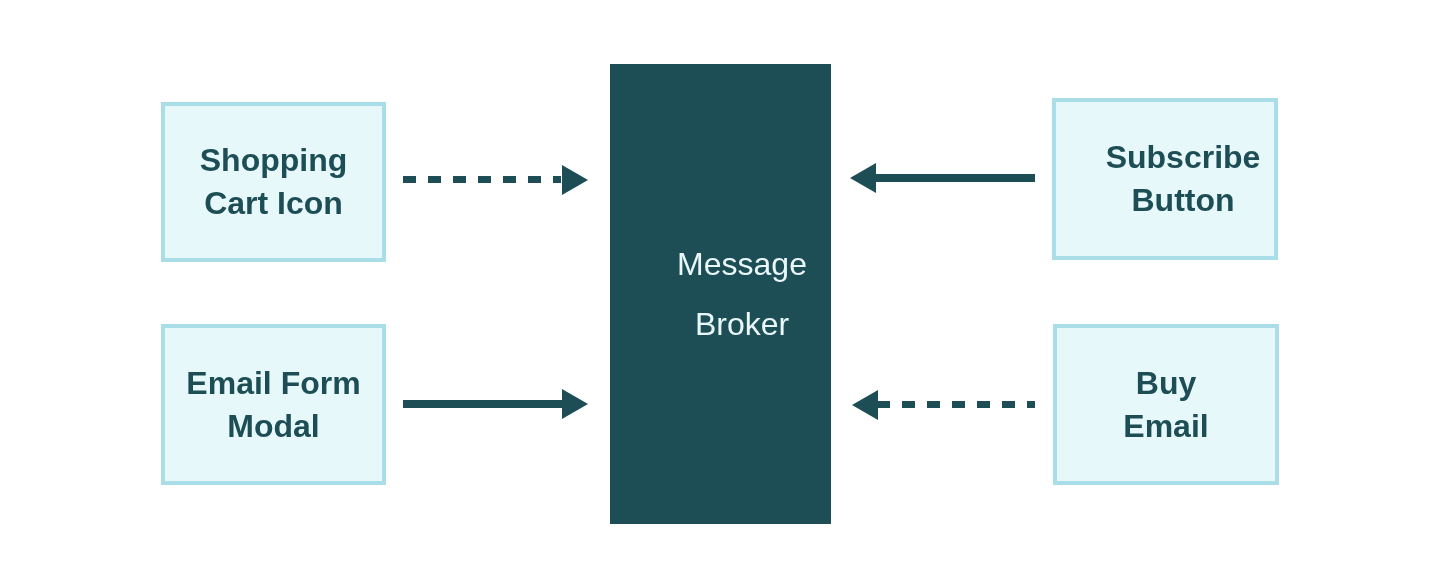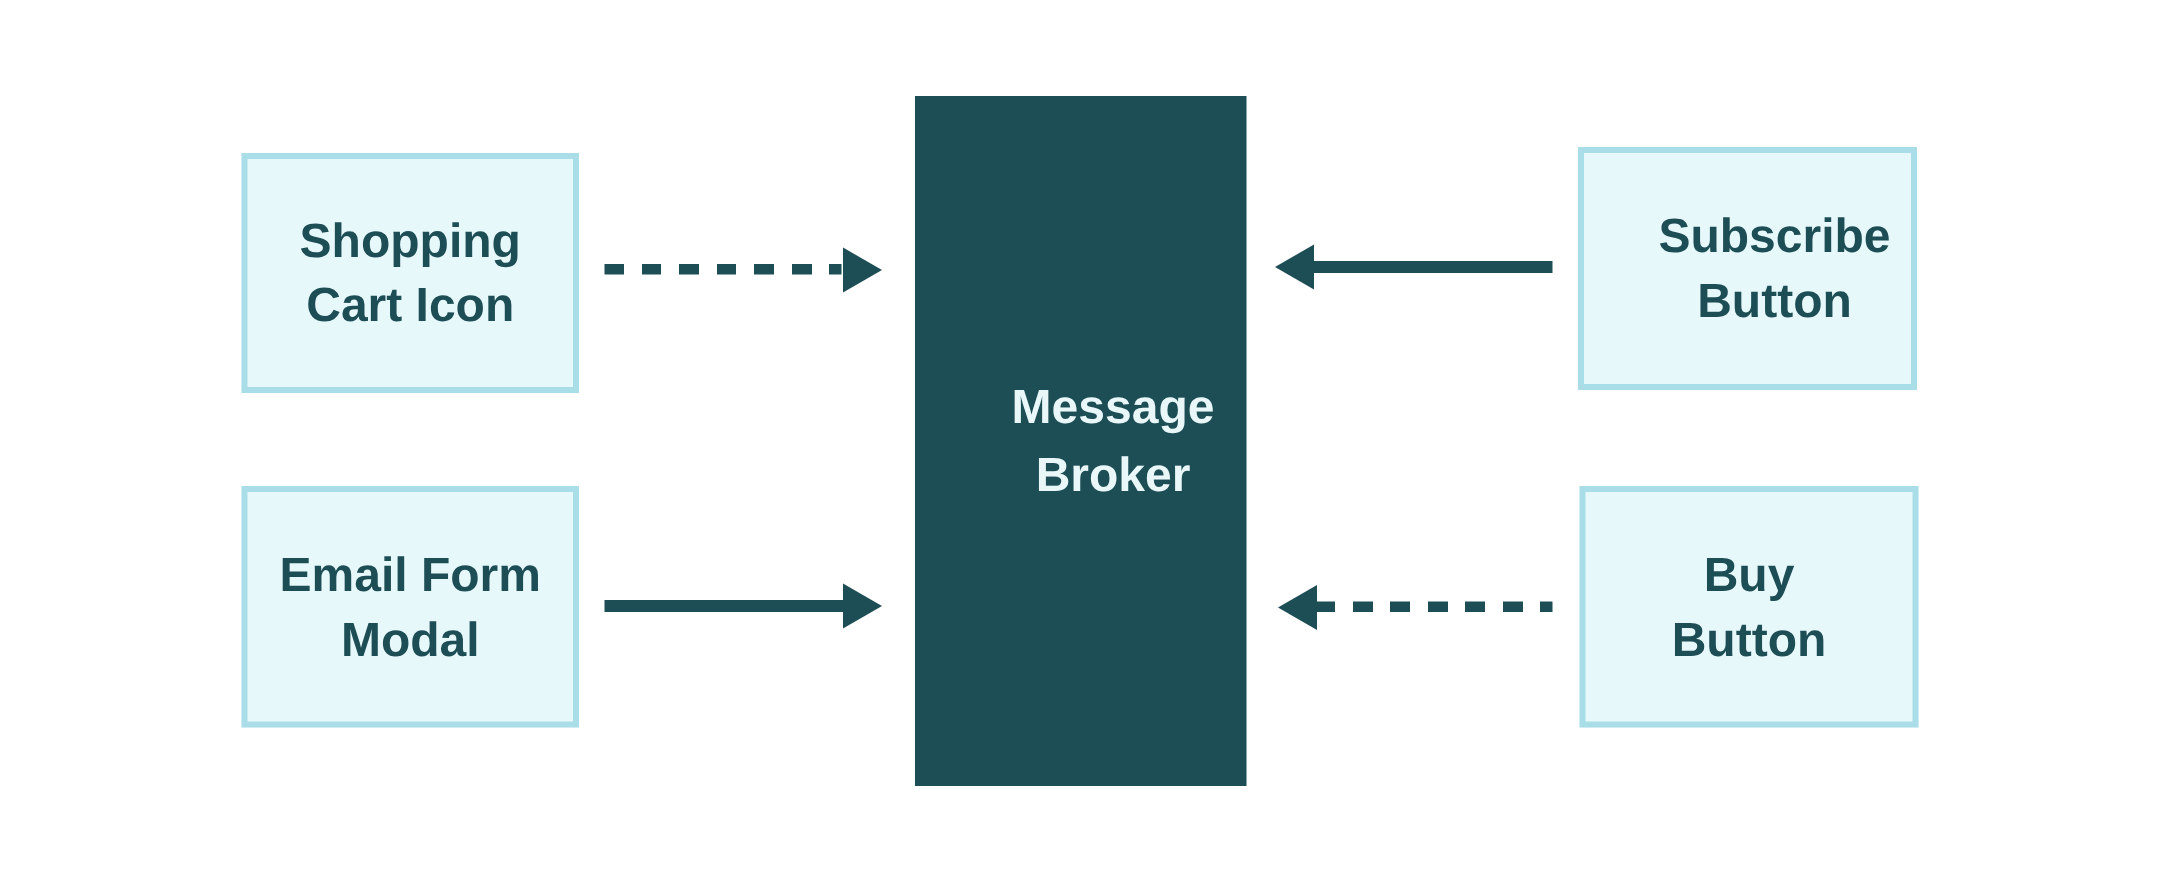--- a/index.html
+++ b/index.html
@@ -45,22 +45,22 @@
     position: absolute;
     left: 610px; top: 64px; width: 221px; height: 460px;
     background: var(--broker-fill);
     display: flex;
     align-items: center;
     justify-content: center;
     text-align: center;
   }
   .broker-label {
     font-size: 32px;
-    font-weight: 700;
-    line-height: 45px;
+    font-weight: 400;
+    line-height: 60px;
     color: var(--broker-text);
     white-space: pre-line;
     margin-left: 43px;
   }
   .arrow { position: absolute; }
   .solid-line {
     position: absolute;
     height: 8px;
     background: var(--arrow);
   }
@@ -107,21 +107,21 @@
 Cart Icon</span>
   </div>
 
   <div class="node node-tr">
     <span class="node-label">Subscribe
 Button</span>
   </div>
 
   <div class="node node-br">
     <span class="node-label">Buy
-Button</span>
+Email</span>
   </div>
 
   <div class="broker">
     <span class="broker-label">Message
 Broker</span>
   </div>
 
   <div class="arrow arrow-tl">
     <div class="dash-line"></div>
     <div class="head head-right"></div>

